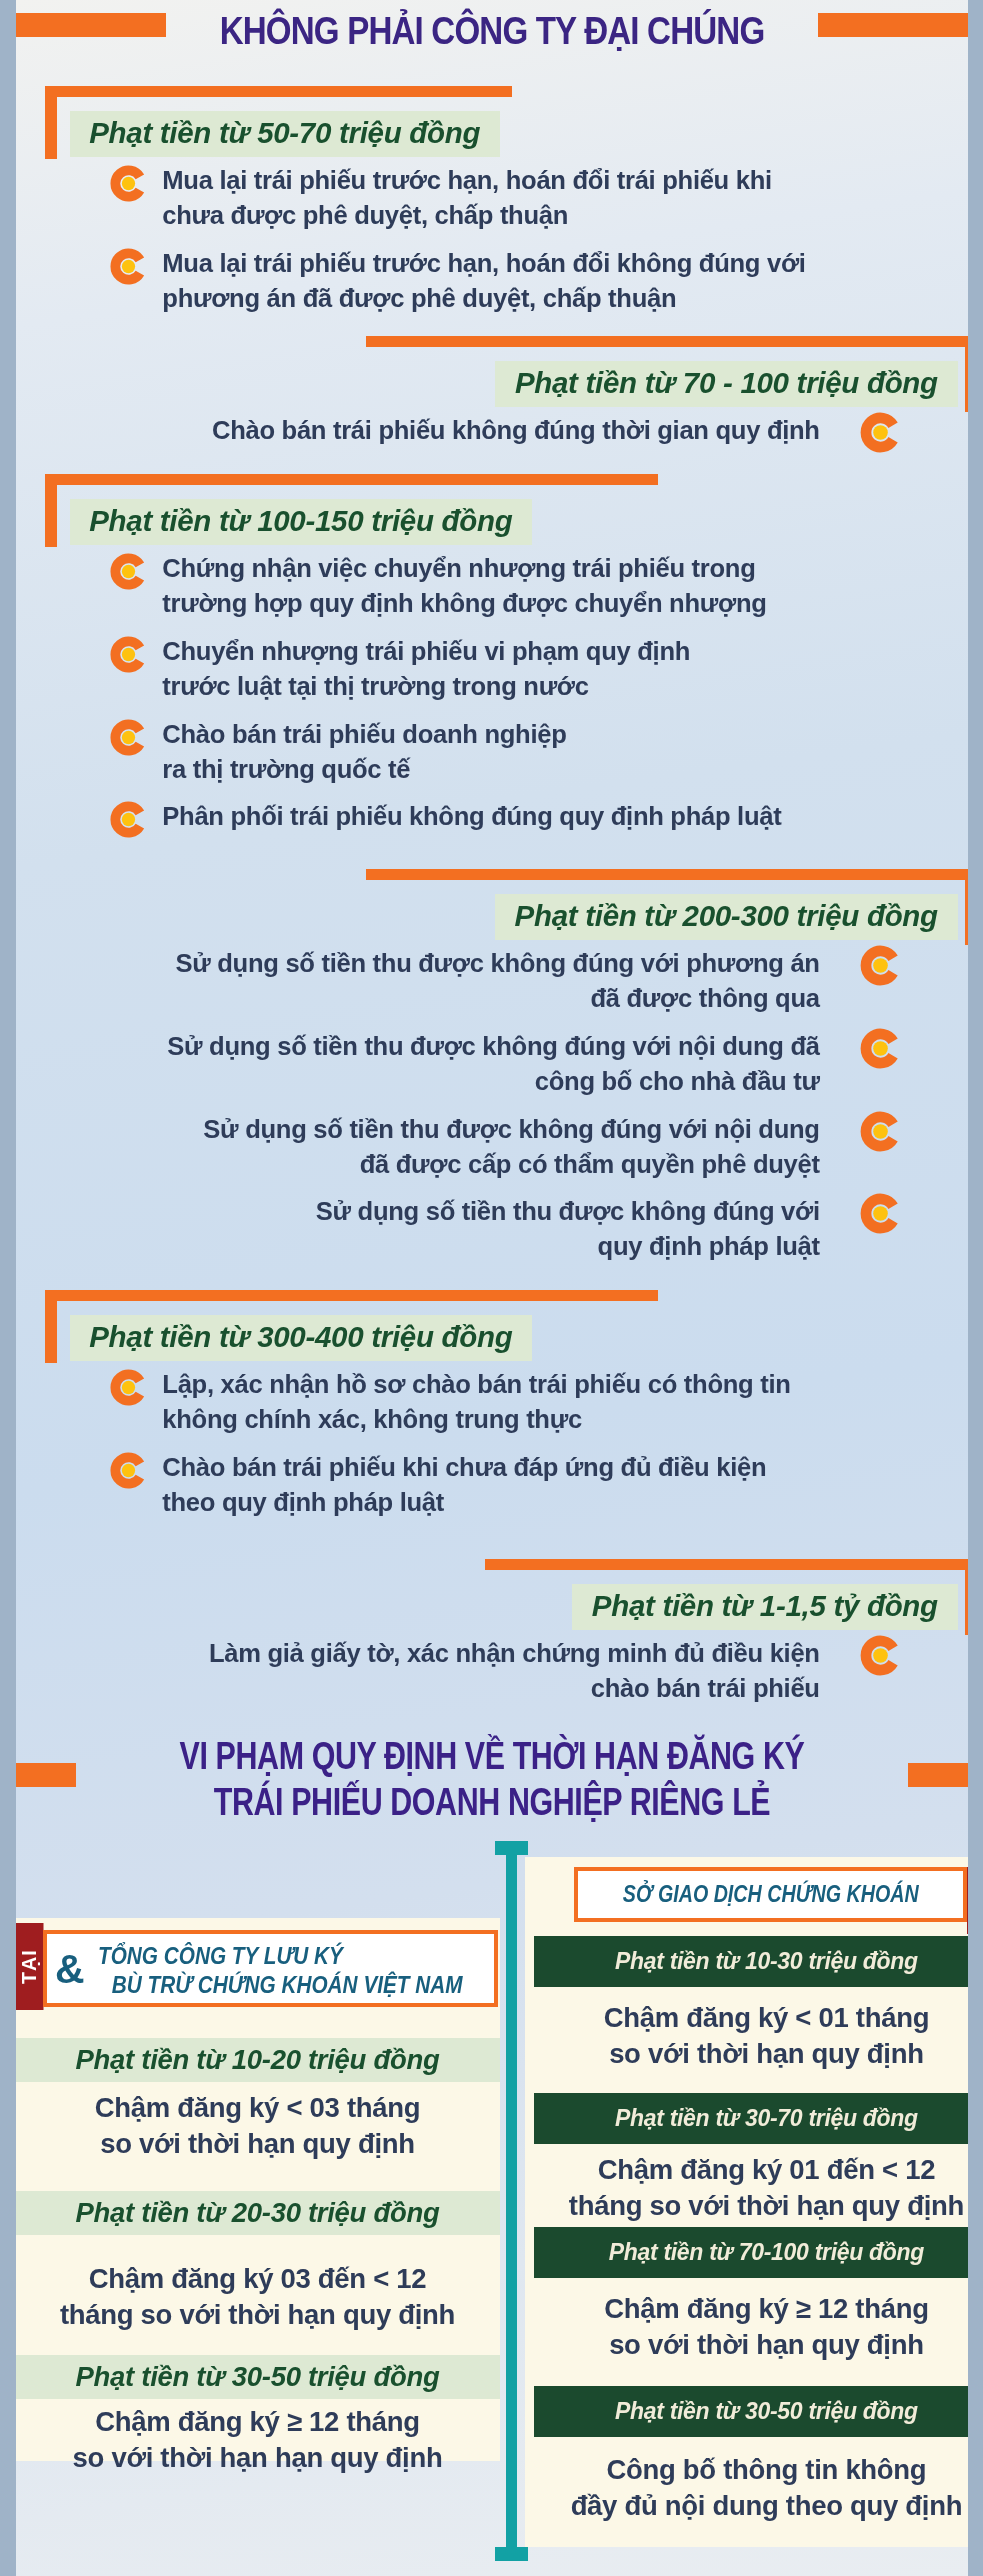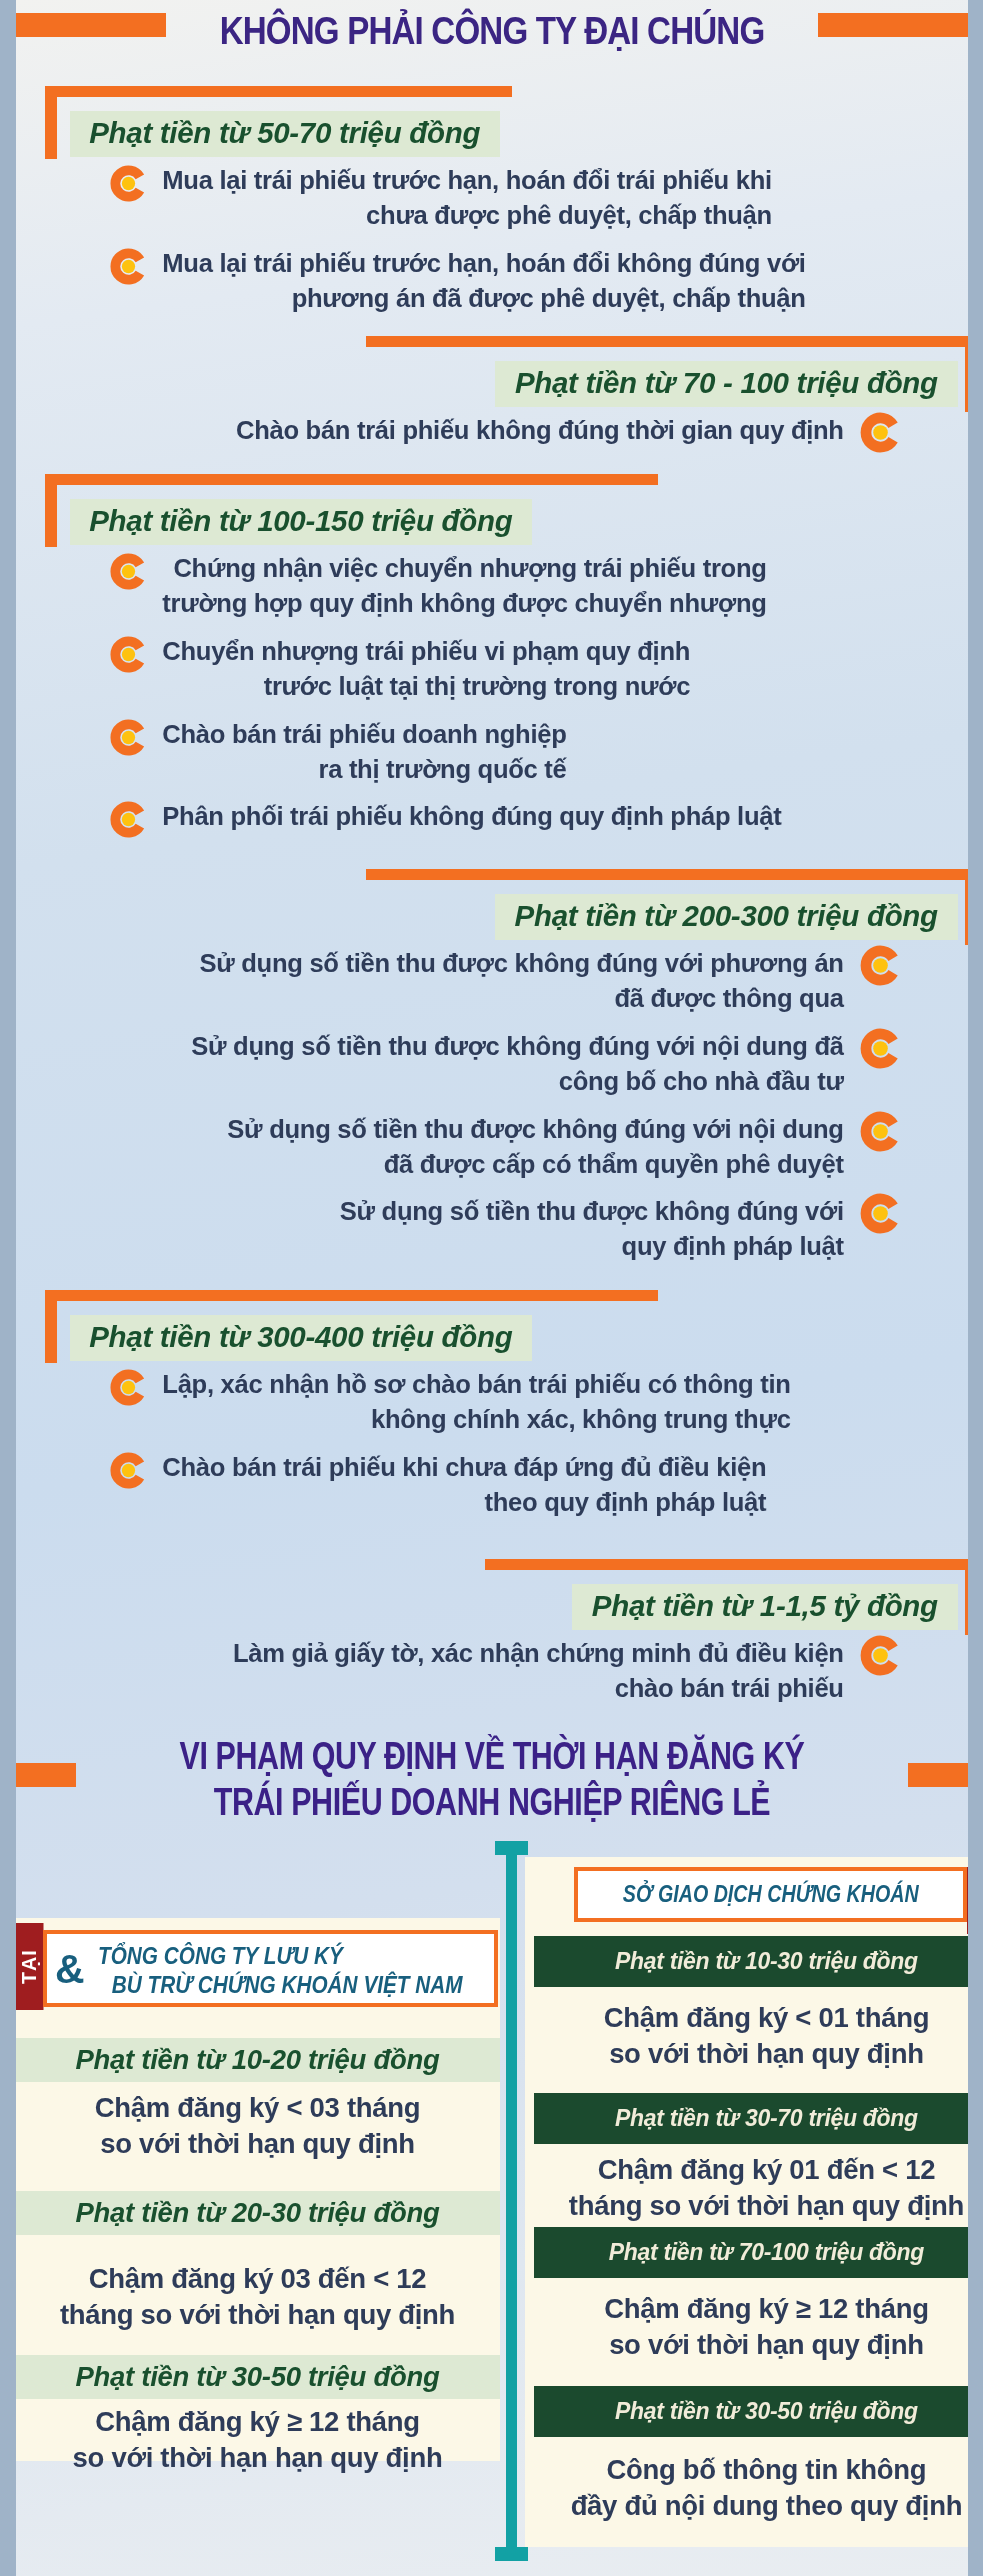--- a/index.html
+++ b/index.html
@@ -20,24 +20,24 @@
   .gl-bar{position:absolute;top:0;left:29.5px;height:10.8px;background:#f36f21;}
   .gl-vbar{position:absolute;top:0;left:29.5px;width:11.8px;height:73px;background:#f36f21;}
   .gr-bar{position:absolute;top:0;right:22.6px;height:10.8px;background:#f36f21;}
   .gr-vbar{position:absolute;top:0;right:22.6px;width:11.8px;height:76px;background:#f36f21;}
   .hlabel{position:absolute;top:25px;background:#dde9d3;color:#19502e;
     font-size:29.5px;font-weight:bold;font-style:italic;padding:4.9px 19.7px 6.9px 19.7px;
     letter-spacing:-0.3px;white-space:nowrap;}
   .hlabel.lft{left:54px;}
   .hlabel.rgt{right:42px;text-align:right;}
   .items{position:absolute;top:77px;}
-  .items.lft{left:93px;right:39px;text-align:right;}
+  .items.lft{left:93px;right:39px;}
   .items.rgt{left:0;right:98px;}
   .item{display:flex;align-items:flex-start;margin-bottom:12.8px;}
-  .items.rgt .item{justify-content:flex-end;}
+  .items.rgt .item{justify-content:flex-end;gap:24px;}
   .cicon{width:39px;height:39px;flex:none;margin-top:1px;}
   .items.lft .cicon{margin-right:14.8px;}
   .items.rgt .cicon{margin-left:14.8px;width:43px;height:43px;margin-top:-2px;}
   .txt{font-size:25.6px;font-weight:bold;color:#2e3c59;letter-spacing:-0.3px;}
   .txt .ln{line-height:35px;white-space:nowrap;}
   .items.rgt .txt{text-align:right;}
   
   .title2-wrap{position:absolute;top:1733px;left:0;right:0;}
   .t2sq{position:absolute;top:29.5px;width:60px;height:24.6px;background:#f36f21;}
   .t2sq.lft{left:0}.t2sq.rgt{right:0}

